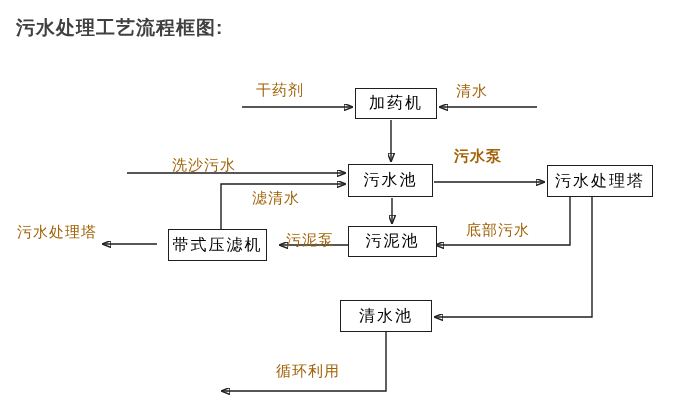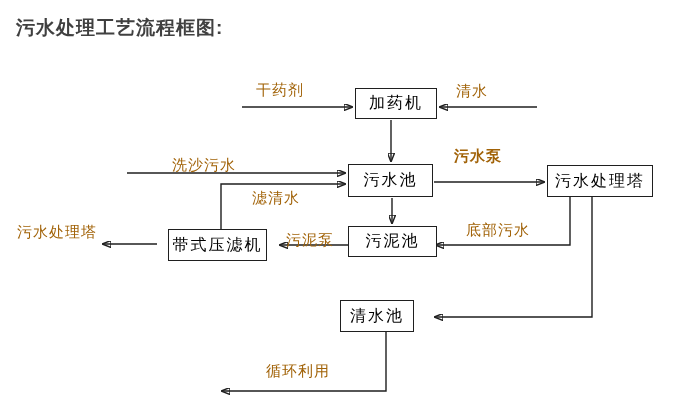--- a/index.html
+++ b/index.html
@@ -57,31 +57,31 @@
     color: #a16207;
     letter-spacing: 1px;
     white-space: nowrap;
   }
   
   .n-dosing   { left: 355px; top: 88px;  width: 82px;  height: 31px; }
   .n-sewage   { left: 348px; top: 164px; width: 85px;  height: 33px; }
   .n-tower    { left: 547px; top: 165px; width: 106px; height: 32px; }
   .n-sludge   { left: 348px; top: 226px; width: 89px;  height: 31px; }
   .n-press    { left: 168px; top: 229px; width: 99px; height: 32px; }
-  .n-clean    { left: 340px; top: 300px; width: 74px;  height: 32px; }
+  .n-clean    { left: 340px; top: 300px; width: 92px;  height: 32px; }
   
   .l-dry      { left: 256px; top: 81px; }
   .l-cw       { left: 456px; top: 82px; }
   .l-sand     { left: 172px; top: 156px; }
   .l-filter   { left: 252px; top: 189px; }
   .l-spump    { left: 454px; top: 147px; font-weight: bold; }
   .l-bottom   { left: 466px; top: 221px; }
   .l-mudpump  { left: 286px; top: 231px; }
   .l-cake     { left: 17px;  top: 223px; }
-  .l-recycle  { left: 266px; top: 362px; font-family: Liberation Serif, serif; }
+  .l-recycle  { left: 276px; top: 362px; font-family: Liberation Serif, serif; }
 </style>
 </head>
 <body>
 
 <div class="canvas">
 
   <div class="title">污水处理工艺流程框图:</div>
 
   <svg class="arrows" viewBox="0 0 700 420" xmlns="http://www.w3.org/2000/svg">
     <defs>

